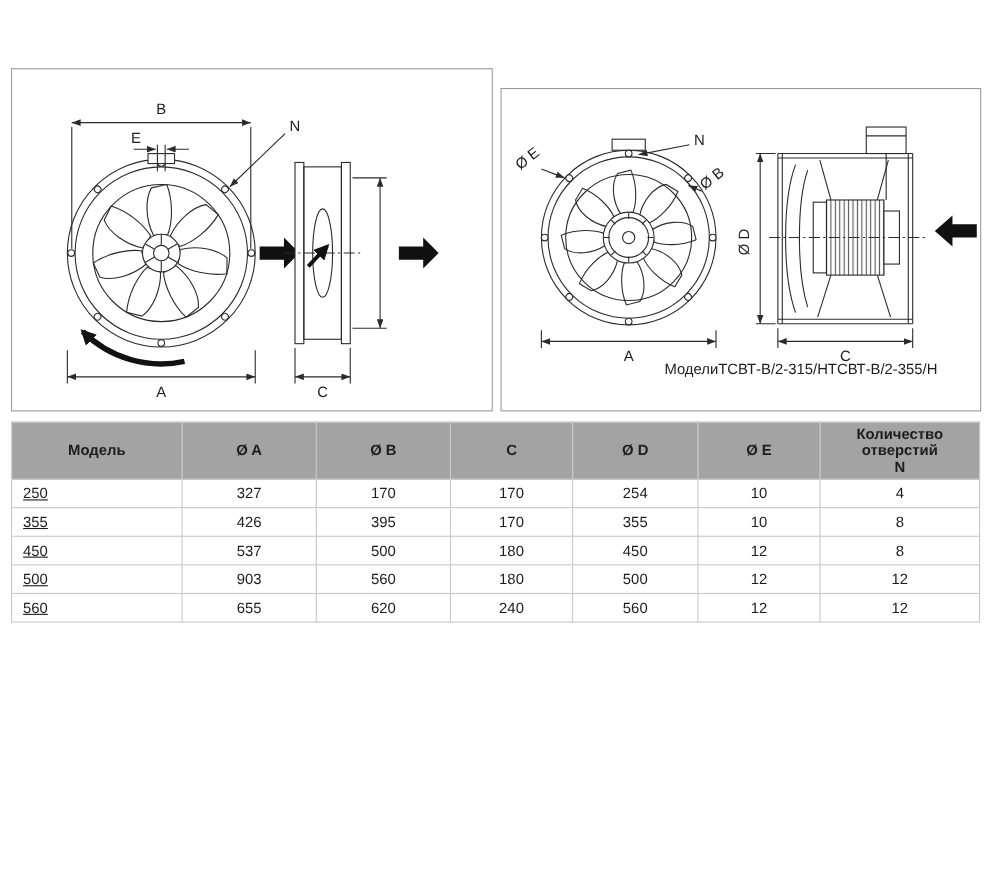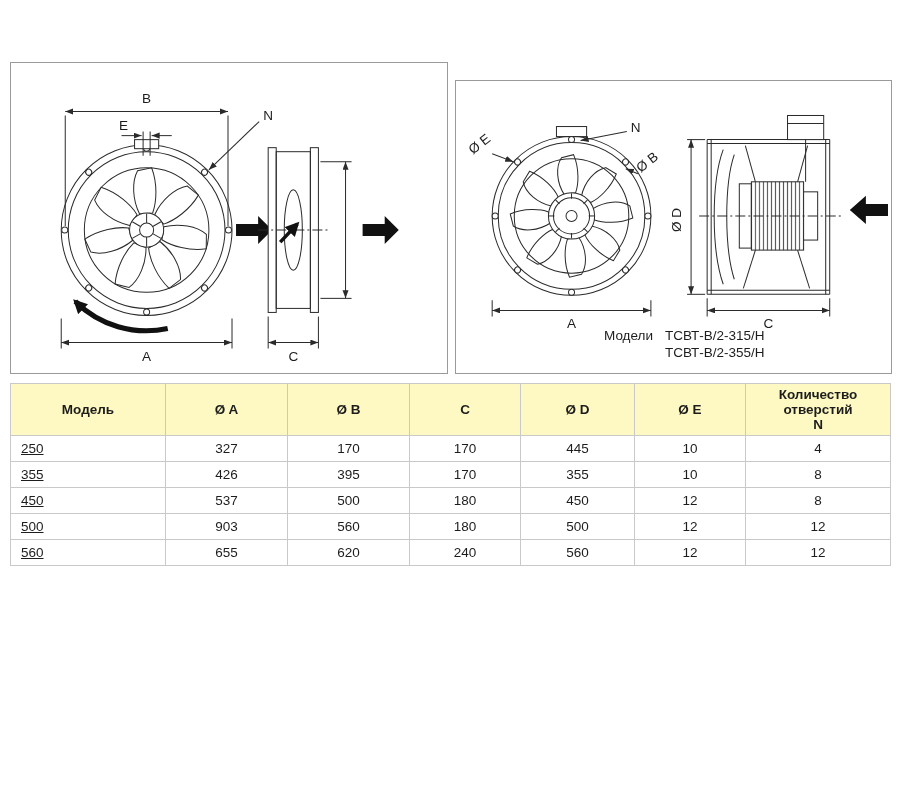--- a/index.html
+++ b/index.html
@@ -6,33 +6,33 @@
   body{
     width:900px;height:800px;position:relative;background:#ffffff;
     font-family:"Liberation Sans",sans-serif;color:#1d1d1d;overflow:hidden;
   }
   .panel{position:absolute;border:1px solid #9a9a9a;background:#fff;}
   #panel-left{left:10px;top:62px;width:436px;height:310px;}
   #panel-right{left:455px;top:80px;width:435px;height:292px;}
   .panel svg{display:block;width:100%;height:100%;}
   svg text{font:13.5px "Liberation Sans",sans-serif;fill:#1d1d1d;}
   .models{
-    position:absolute;left:148px;top:246px;display:flex;gap:12px;
+    position:absolute;left:148px;top:246px;display:flex;
     font-size:13.5px;line-height:17px;white-space:nowrap;
   }
-  .models .mcol{display:flex;flex-direction:column;}
+  .models .mcol{display:flex;flex-direction:row;}
   
   .spec-table{
     position:absolute;left:10px;top:383px;width:880px;
     border-collapse:collapse;table-layout:fixed;
     font-size:13.5px;color:#1d1d1d;border:1px solid #b5b5b5;
   }
   .spec-table th,.spec-table td{border:1px solid #c9c9c9;}
   .spec-table th{
-    background:#fef9c3;font-weight:bold;height:47px;text-align:center;
+    background:#a3a3a3;font-weight:bold;height:47px;text-align:center;
     vertical-align:middle;white-space:pre-line;padding:2px 6px;line-height:15px;
   }
   .spec-table td{height:23px;text-align:center;padding:1px 6px;}
   .spec-table td.cell-model{text-align:left;padding-left:10px;text-decoration:underline;}
 </style>
 </head>
 <body>
 
 <div class="panel" id="panel-left">
   <svg viewBox="0 0 434 308">
@@ -280,21 +280,21 @@
 отверстий
 N</th>
     </tr>
   </thead>
   <tbody>
       <tr>
         <td class="cell-model">250</td>
         <td>327</td>
         <td>170</td>
         <td>170</td>
-        <td>445</td>
+        <td>254</td>
         <td>10</td>
         <td>4</td>
       </tr>
       <tr>
         <td class="cell-model">355</td>
         <td>426</td>
         <td>395</td>
         <td>170</td>
         <td>355</td>
         <td>10</td>

